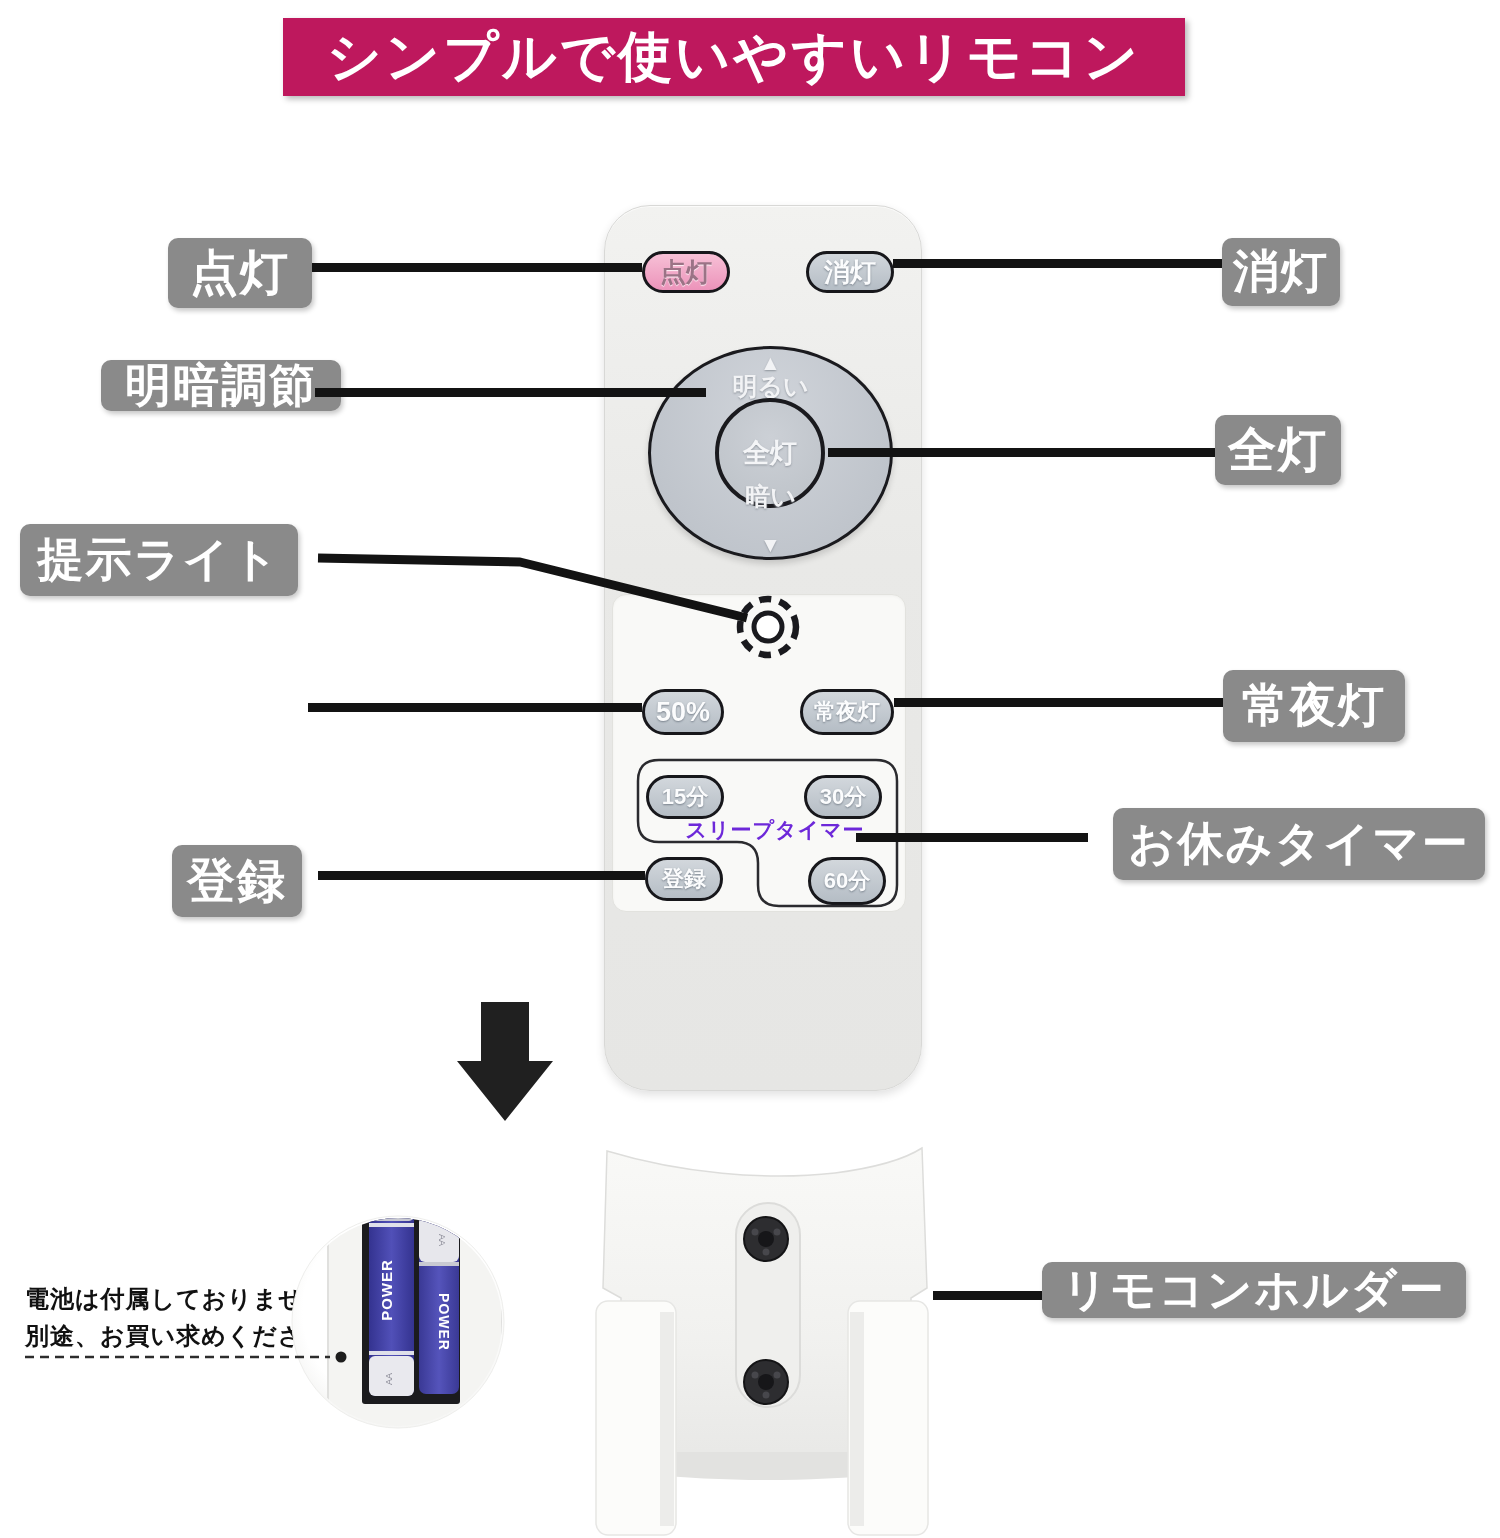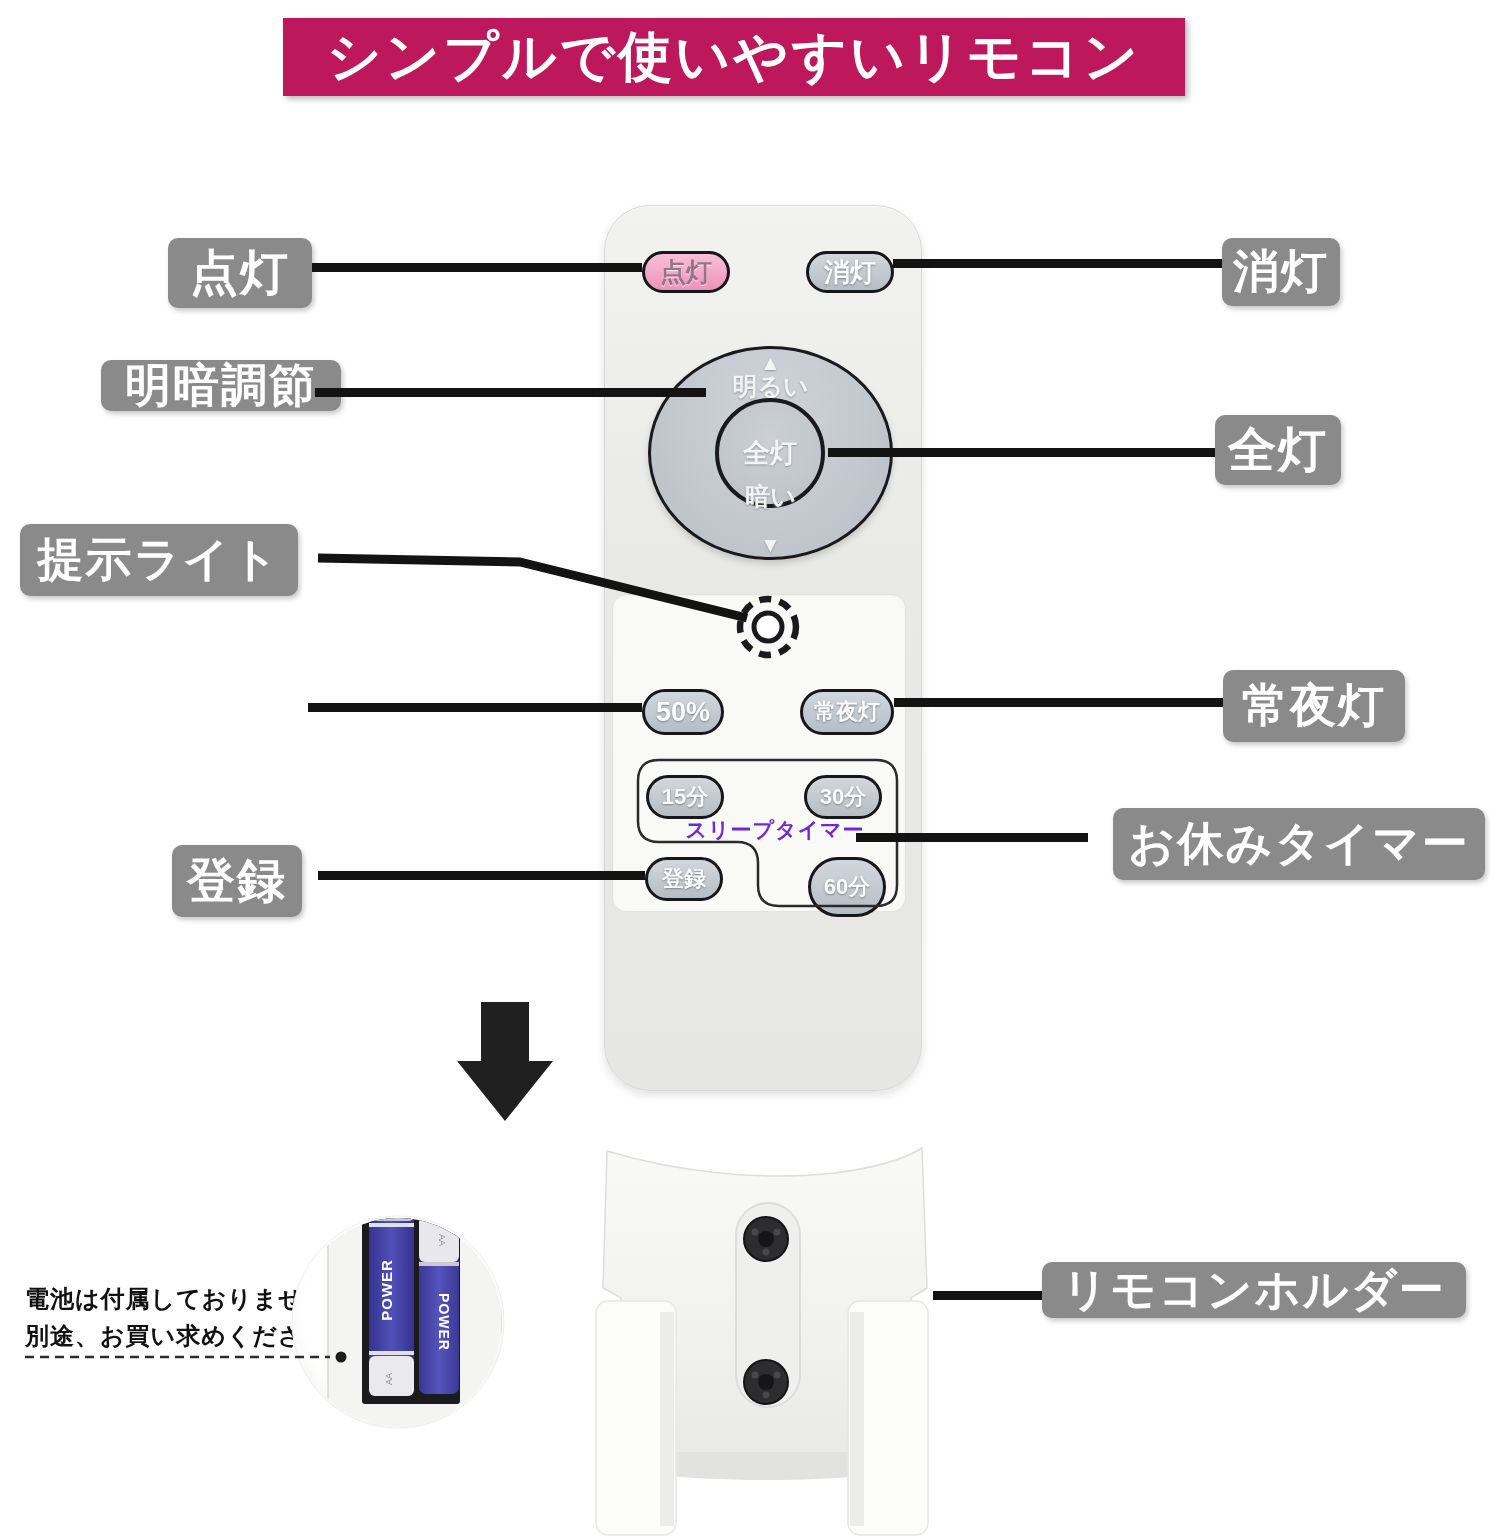--- a/index.html
+++ b/index.html
@@ -93,21 +93,21 @@
   <div class="dtxt" style="left:648px;top:534px;width:245px;font-size:21px;">▼</div>
 
   <div class="panel"></div>
 
   <div class="pill" style="left:642px;top:689px;width:82px;height:46px;font-size:27px;">50%</div>
   <div class="pill" style="left:800px;top:689px;width:94px;height:46px;font-size:22px;">常夜灯</div>
   <div class="pill" style="left:646px;top:775px;width:78px;height:44px;font-size:22px;">15分</div>
   <div class="pill" style="left:804px;top:775px;width:78px;height:44px;font-size:22px;">30分</div>
   <div class="sleep">スリープタイマー</div>
   <div class="pill" style="left:645px;top:857px;width:78px;height:44px;font-size:22px;">登録</div>
-  <div class="pill" style="left:808px;top:857px;width:78px;height:60px;font-size:22px;">60分</div>
+  <div class="pill" style="left:808px;top:857px;width:78px;height:48px;font-size:22px;">60分</div>
 
   <div class="glabel" style="left:168px;top:238px;width:144px;height:70px;font-size:48px;">点灯</div>
   <div class="glabel" style="left:73px;top:360px;width:240px;height:51px;font-size:46px;margin-left:28px;">明暗調節</div>
   <div class="glabel" style="left:20px;top:524px;width:278px;height:72px;font-size:46px;">提示ライト</div>
   <div class="glabel" style="left:172px;top:845px;width:130px;height:72px;font-size:48px;">登録</div>
 
   <div class="glabel" style="left:1222px;top:238px;width:118px;height:68px;font-size:46px;">消灯</div>
   <div class="glabel" style="left:1215px;top:415px;width:126px;height:70px;font-size:48px;">全灯</div>
   <div class="glabel" style="left:1223px;top:670px;width:182px;height:72px;font-size:46px;">常夜灯</div>
   <div class="glabel" style="left:1088px;top:808px;width:372px;height:72px;font-size:46px;margin-left:25px;">お休みタイマー</div>

